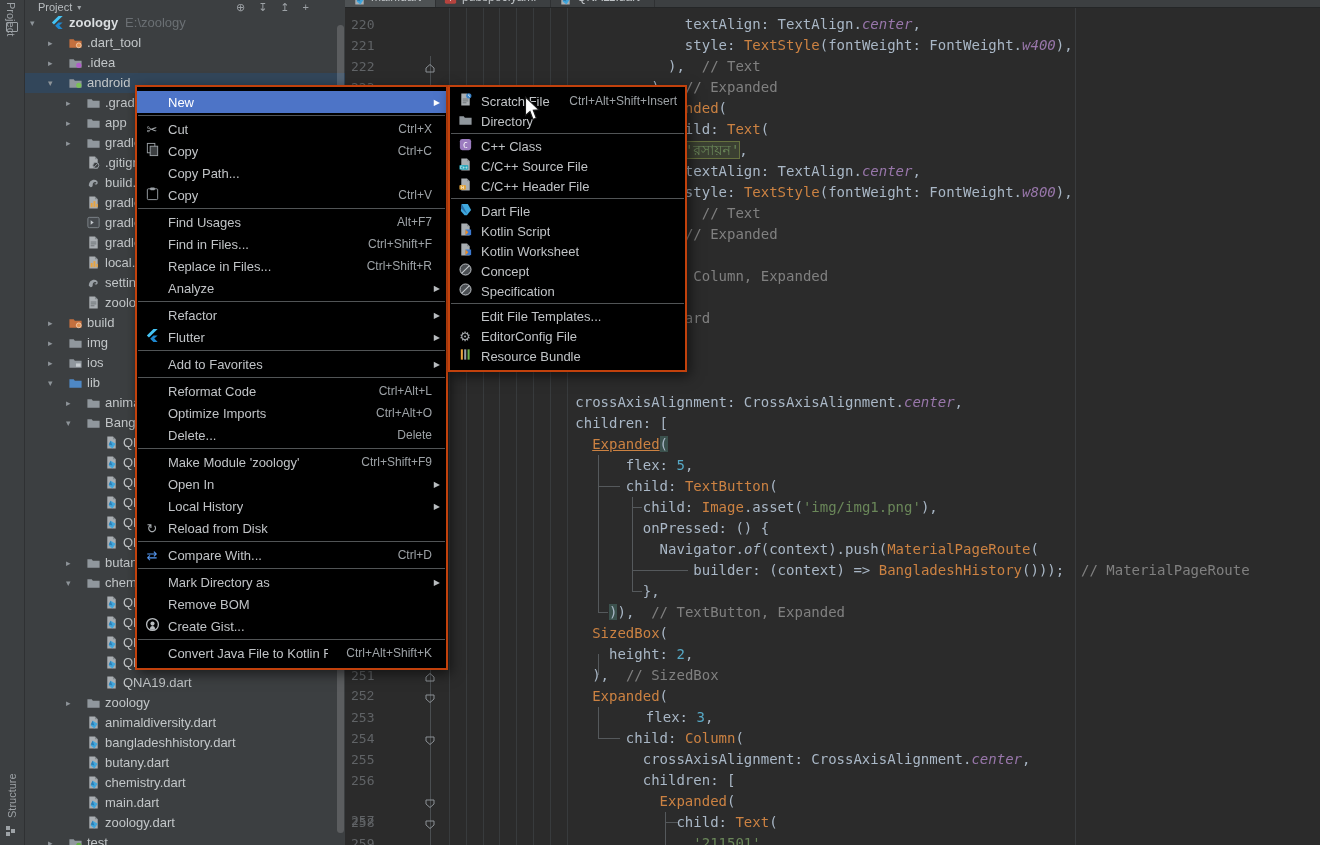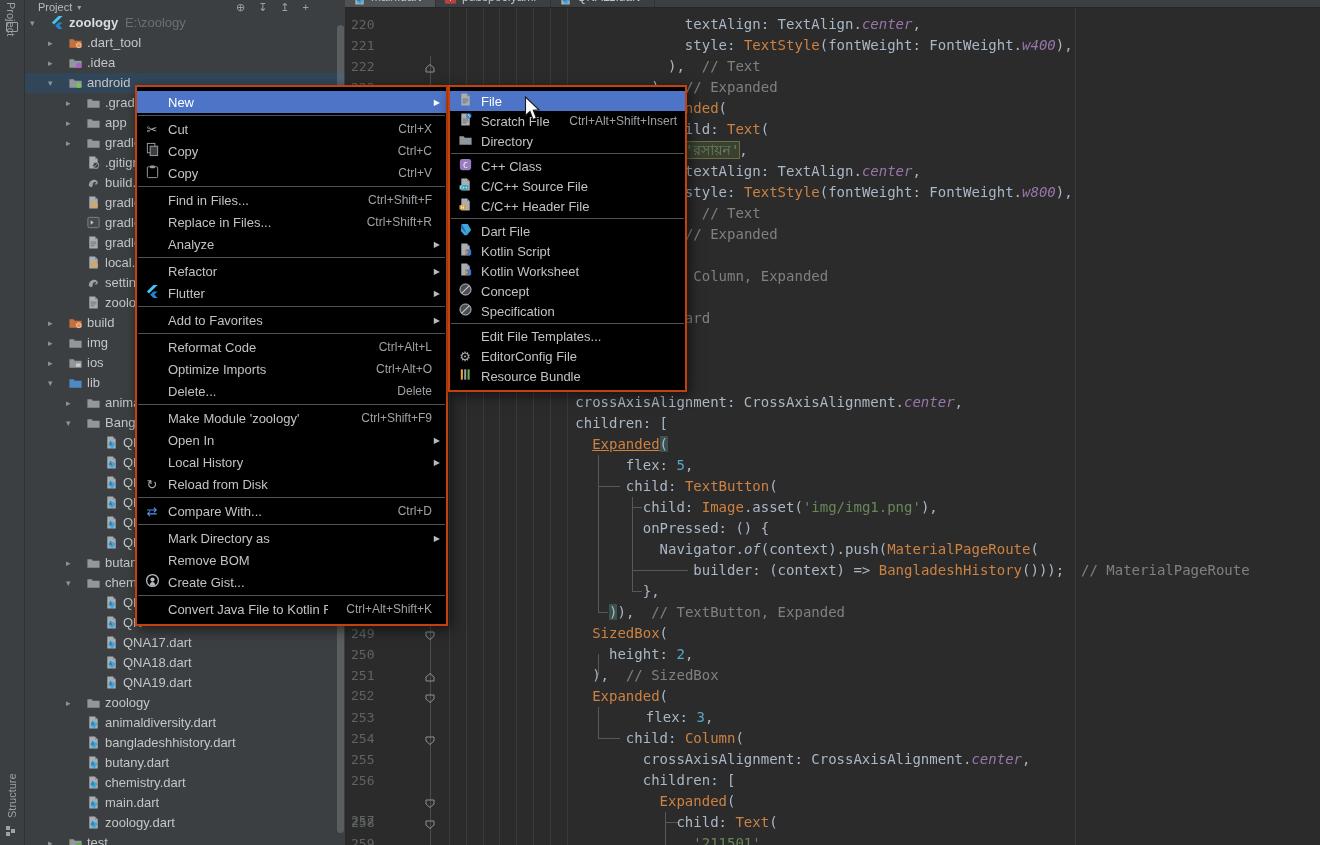--- a/index.html
+++ b/index.html
@@ -638,30 +638,37 @@
       <span class="micon">
         <span><svg viewBox="0 0 16 16" width="15" height="15">
             <rect x="2.5" y="1.5" width="8" height="10" fill="none" stroke="#9aa0a5"></rect>
             <rect x="5.5" y="4.5" width="8" height="10" fill="#3c3f41" stroke="#9aa0a5"></rect>
           </svg></span>
       </span>
       <span class="lbl">Copy</span>
       <span class="sc">Ctrl+C</span>
     </div>
     <div class="mi">
+      <span class="lbl">Copy Path...</span>
+    </div>
+    <div class="mi">
       <span class="micon">
         <span><svg viewBox="0 0 16 16" width="15" height="15">
             <rect x="2.5" y="3" width="11" height="11.5" rx="1" fill="none" stroke="#9aa0a5"></rect>
             <rect x="5.5" y="1.5" width="5" height="3" rx="1" fill="#9aa0a5"></rect>
           </svg></span>
       </span>
       <span class="lbl">Copy</span>
       <span class="sc">Ctrl+V</span>
     </div>
     <div class="msep"></div>
+    <div class="mi">
+      <span class="lbl">Find Usages</span>
+      <span class="sc">Alt+F7</span>
+    </div>
     <div class="mi">
       <span class="lbl">Find in Files...</span>
       <span class="sc">Ctrl+Shift+F</span>
     </div>
     <div class="mi">
       <span class="lbl">Replace in Files...</span>
       <span class="sc">Ctrl+Shift+R</span>
     </div>
     <div class="mi">
       <span class="lbl">Analyze</span>
@@ -745,32 +752,20 @@
       </span>
       <span class="lbl">Create Gist...</span>
     </div>
     <div class="msep"></div>
     <div class="mi">
       <span class="lbl">Convert Java File to Kotlin File</span>
       <span class="sc">Ctrl+Alt+Shift+K</span>
     </div>
   </div>
 <div id="new-submenu" class="menu">
-    <div class="mi sel">
-      <span class="micon">
-        <span><svg viewBox="0 0 16 16" width="15" height="15">
-            <path d="M3.5 1.5h6l3 3v10h-9z" fill="#a9aeb2"></path>
-            <path d="M9.5 1.5v3h3z" fill="#83888c"></path>
-            <rect x="5" y="7" width="6" height="1" fill="#6d7276"></rect>
-            <rect x="5" y="9" width="6" height="1" fill="#6d7276"></rect>
-            <rect x="5" y="11" width="4" height="1" fill="#6d7276"></rect>
-          </svg></span>
-      </span>
-      <span class="lbl">File</span>
-    </div>
     <div class="mi">
       <span class="micon">
         <span><svg viewBox="0 0 16 16" width="15" height="15">
             <path d="M3.5 1.5h6l3 3v10h-9z" fill="#a9aeb2"></path>
             <path d="M9.5 1.5v3h3z" fill="#83888c"></path>
             <rect x="5" y="7" width="6" height="1" fill="#6d7276"></rect>
             <rect x="5" y="9" width="6" height="1" fill="#6d7276"></rect>
             <rect x="5" y="11" width="4" height="1" fill="#6d7276"></rect>
             <circle cx="11.5" cy="4" r="2.8" fill="#3c84c7"></circle>
             <path d="M11.5 2.6v1.5l1.1.8" stroke="#fff" stroke-width=".9" fill="none"></path>

